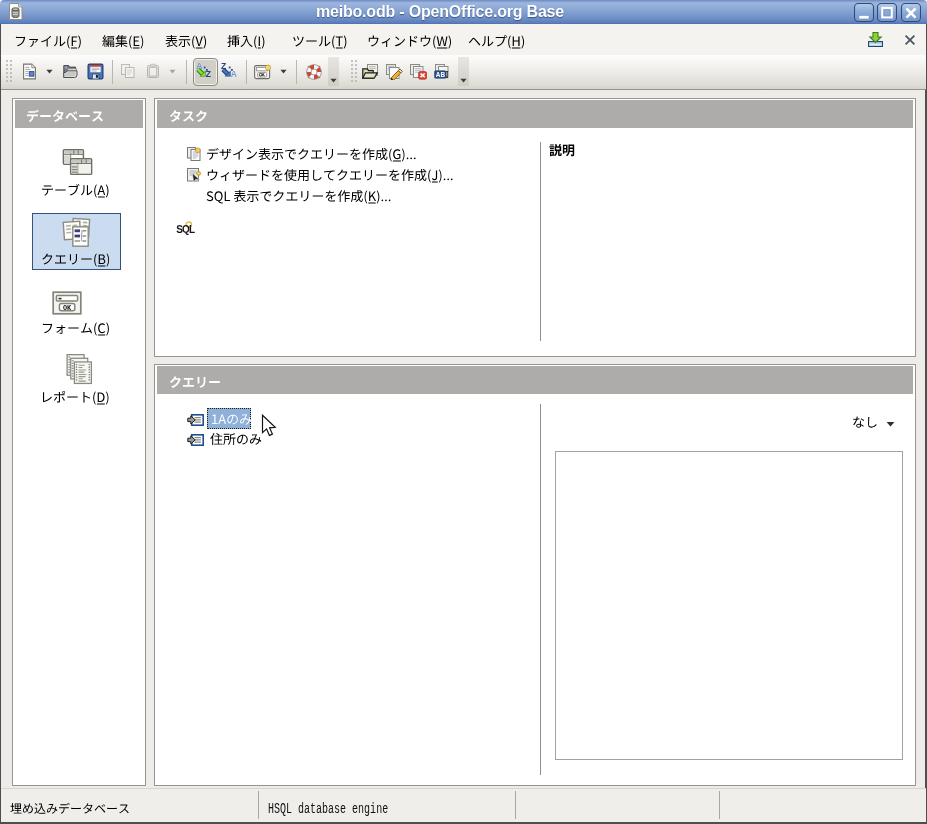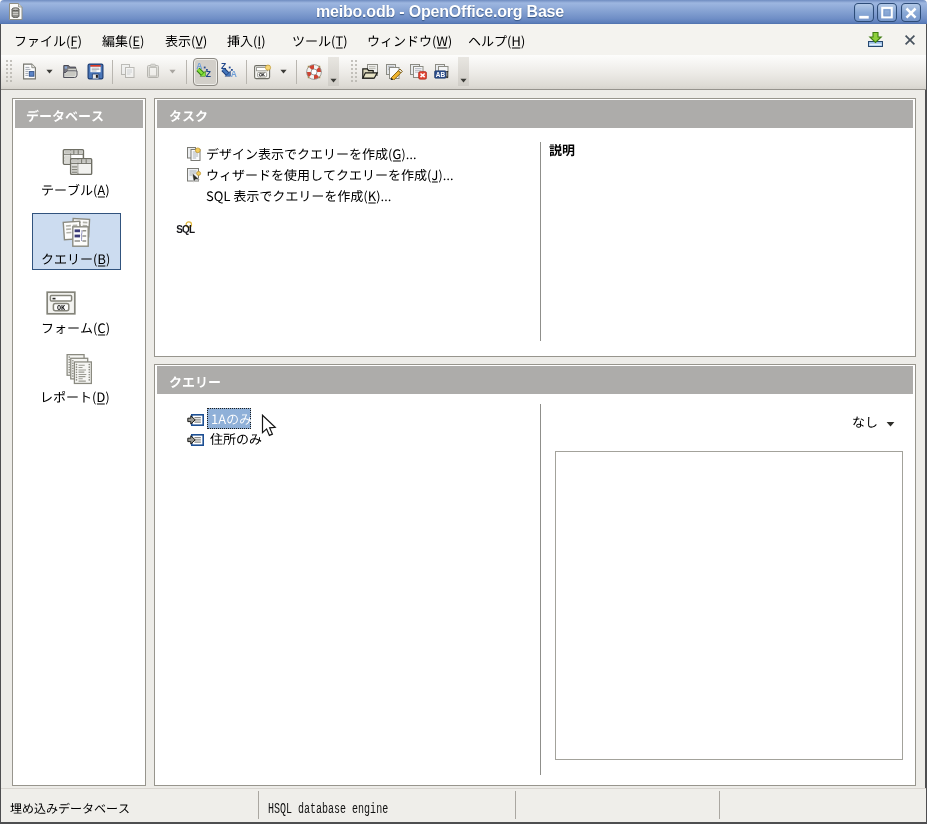--- a/index.html
+++ b/index.html
@@ -283,21 +283,21 @@
 <rect x="0.8" y="0.8" width="15.4" height="19.4" fill="#fdfdfc" stroke="#8a8a80" stroke-width="1.4"></rect>
 <rect x="2.6" y="3.4" width="5.4" height="2.8" fill="#3c3c78"></rect>
 <rect x="2.6" y="8.6" width="5.4" height="2.8" fill="#3c3c78"></rect>
 <path d="M2.6 15h5.4M10.4 4.8h3.8M10.4 10h3.8M10.4 15h3.8" stroke="#90908a" stroke-width="1.6"></path>
 <path d="M9.2 4.8c1-.6 1 1.8 0 5.2M9.2 10c1 .6 0 3 .4 5" stroke="#7878b0" stroke-width=".8" fill="none"></path>
 </g>
 </svg></div>
 <svg class="tp" style="left:41px;top:251px" width="72" height="18" viewBox="0 -13.0 72 18">
     <path d="M7.0 -10.1 5.8 -10.5C5.7 -10.2 5.5 -9.7 5.4 -9.5C4.8 -8.3 3.5 -6.4 1.3 -5.1L2.2 -4.4C3.6 -5.3 4.7 -6.5 5.5 -7.6H9.9C9.6 -6.4 8.8 -4.7 7.8 -3.5C6.6 -2.2 5.0 -1.0 2.6 -0.3L3.5 0.6C6.0 -0.3 7.5 -1.5 8.7 -3.0C9.9 -4.4 10.7 -6.1 11.0 -7.4C11.1 -7.6 11.2 -7.9 11.3 -8.1L10.5 -8.7C10.3 -8.6 10.0 -8.5 9.6 -8.5H6.1L6.4 -9.1C6.5 -9.3 6.8 -9.8 7.0 -10.1Z M14.1 -1.7V-0.5C14.5 -0.6 14.9 -0.6 15.2 -0.6H23.8C24.1 -0.6 24.6 -0.6 24.9 -0.5V-1.7C24.6 -1.7 24.2 -1.6 23.8 -1.6H20.0V-7.6H23.1C23.5 -7.6 23.9 -7.6 24.2 -7.6V-8.7C23.9 -8.7 23.5 -8.6 23.1 -8.6H16.0C15.7 -8.6 15.2 -8.6 14.9 -8.7V-7.6C15.2 -7.6 15.7 -7.6 16.0 -7.6H18.9V-1.6H15.2C14.9 -1.6 14.5 -1.7 14.1 -1.7Z M36.1 -9.9H34.9C34.9 -9.5 34.9 -9.2 34.9 -8.7C34.9 -8.3 34.9 -7.2 34.9 -6.7C34.9 -4.2 34.8 -3.2 33.9 -2.1C33.0 -1.2 31.9 -0.7 30.7 -0.4L31.6 0.5C32.5 0.2 33.8 -0.4 34.7 -1.4C35.6 -2.5 36.0 -3.5 36.0 -6.6C36.0 -7.1 36.0 -8.2 36.0 -8.7C36.0 -9.2 36.1 -9.5 36.1 -9.9ZM30.1 -9.8H28.9C28.9 -9.5 28.9 -9.1 28.9 -8.8C28.9 -8.4 28.9 -5.0 28.9 -4.5C28.9 -4.1 28.9 -3.7 28.9 -3.5H30.1C30.0 -3.7 30.0 -4.2 30.0 -4.5C30.0 -5.0 30.0 -8.4 30.0 -8.8C30.0 -9.1 30.0 -9.5 30.1 -9.8Z M40.3 -5.6V-4.4C40.7 -4.4 41.4 -4.4 42.1 -4.4C43.1 -4.4 48.3 -4.4 49.3 -4.4C49.9 -4.4 50.4 -4.4 50.7 -4.4V-5.6C50.4 -5.6 49.9 -5.6 49.3 -5.6C48.3 -5.6 43.1 -5.6 42.1 -5.6C41.4 -5.6 40.7 -5.6 40.3 -5.6Z M55.1 2.5 55.8 2.2C54.7 0.4 54.2 -1.8 54.2 -4.0C54.2 -6.2 54.7 -8.4 55.8 -10.3L55.1 -10.6C53.9 -8.7 53.2 -6.6 53.2 -4.0C53.2 -1.5 53.9 0.6 55.1 2.5Z M57.7 0.0H60.7C62.9 0.0 64.3 -0.9 64.3 -2.8C64.3 -4.1 63.5 -4.8 62.4 -5.1V-5.1C63.3 -5.4 63.8 -6.3 63.8 -7.2C63.8 -8.9 62.5 -9.5 60.5 -9.5H57.7ZM58.9 -5.5V-8.6H60.4C61.9 -8.6 62.6 -8.2 62.6 -7.0C62.6 -6.1 62.0 -5.5 60.3 -5.5ZM58.9 -1.0V-4.5H60.6C62.2 -4.5 63.2 -4.0 63.2 -2.8C63.2 -1.5 62.2 -1.0 60.6 -1.0Z M66.2 2.5C67.4 0.6 68.1 -1.5 68.1 -4.0C68.1 -6.6 67.4 -8.7 66.2 -10.6L65.5 -10.3C66.6 -8.4 67.2 -6.2 67.2 -4.0C67.2 -1.8 66.6 0.4 65.5 2.2Z M56.9 1.5 L64.4 1.5 L64.4 2.6 L56.9 2.6 Z" fill="#000000"></path>
   </svg>
-<div class="ic" style="left:46px;top:291px;"><svg width="32" height="26" viewBox="0 0 32 26">
+<div class="ic" style="left:52px;top:291px;"><svg width="32" height="26" viewBox="0 0 32 26">
 <rect x="1.2" y="1.2" width="27.6" height="21.6" fill="#f4f4f1" stroke="#84847a" stroke-width="1.7"></rect>
 <rect x="4.4" y="4.4" width="21.2" height="5.6" rx="1" fill="#fff" stroke="#84847a" stroke-width="1.5"></rect>
 <path d="M6.5 7.6h3" stroke="#2a2a26" stroke-width="1.6"></path>
 <rect x="7.4" y="12.6" width="15.4" height="7.2" rx="2" fill="#fdfdfc" stroke="#84847a" stroke-width="1.5"></rect>
 <text x="11" y="18.6" font-family="Liberation Mono" font-size="6.8" font-weight="bold" fill="#111">OK</text>
 </svg></div>
 <svg class="tp" style="left:41px;top:320px" width="72" height="18" viewBox="0 -13.0 72 18">
     <path d="M11.2 -8.6 10.4 -9.2C10.2 -9.1 9.9 -9.1 9.7 -9.1C9.1 -9.1 3.9 -9.1 3.2 -9.1C2.8 -9.1 2.2 -9.1 1.9 -9.2V-8.0C2.2 -8.0 2.7 -8.1 3.2 -8.1C3.9 -8.1 9.1 -8.1 9.8 -8.1C9.6 -6.8 9.0 -5.0 8.1 -3.8C7.0 -2.4 5.6 -1.3 3.1 -0.7L3.9 0.3C6.3 -0.5 7.9 -1.7 9.1 -3.2C10.1 -4.5 10.7 -6.6 11.0 -8.0C11.0 -8.2 11.1 -8.5 11.2 -8.6Z M15.3 -1.1 16.0 -0.3C17.8 -1.2 19.6 -2.9 20.5 -4.1L20.6 -0.5C20.6 -0.2 20.4 -0.1 20.2 -0.1C19.8 -0.1 19.1 -0.1 18.6 -0.2L18.7 0.7C19.2 0.8 20.0 0.8 20.6 0.8C21.1 0.8 21.5 0.5 21.5 -0.1L21.4 -5.1H23.3C23.6 -5.1 24.0 -5.1 24.2 -5.0V-6.1C24.0 -6.0 23.6 -6.0 23.3 -6.0H21.4L21.4 -7.1C21.4 -7.4 21.4 -7.7 21.5 -8.0H20.4C20.4 -7.7 20.4 -7.3 20.4 -7.1L20.5 -6.0H16.6C16.3 -6.0 15.9 -6.0 15.6 -6.1V-5.0C15.9 -5.1 16.2 -5.1 16.6 -5.1H20.1C19.2 -3.8 17.2 -2.0 15.3 -1.1Z M27.3 -5.6V-4.4C27.7 -4.4 28.4 -4.4 29.1 -4.4C30.1 -4.4 35.3 -4.4 36.3 -4.4C36.9 -4.4 37.4 -4.4 37.7 -4.4V-5.6C37.4 -5.6 36.9 -5.6 36.3 -5.6C35.3 -5.6 30.1 -5.6 29.1 -5.6C28.4 -5.6 27.7 -5.6 27.3 -5.6Z M41.2 -1.4C40.8 -1.4 40.4 -1.4 40.0 -1.4L40.2 -0.2C40.5 -0.3 40.9 -0.3 41.2 -0.4C43.0 -0.5 47.3 -1.0 49.3 -1.3C49.6 -0.6 49.9 -0.0 50.0 0.4L51.1 -0.1C50.6 -1.4 49.2 -4.0 48.3 -5.3L47.3 -4.9C47.8 -4.3 48.3 -3.3 48.9 -2.2C47.4 -2.0 44.9 -1.8 43.0 -1.6C43.7 -3.3 45.0 -7.3 45.3 -8.5C45.5 -9.0 45.7 -9.4 45.8 -9.7L44.5 -10.0C44.4 -9.6 44.4 -9.3 44.2 -8.7C43.9 -7.4 42.5 -3.3 41.8 -1.5Z M55.1 2.5 55.8 2.2C54.7 0.4 54.2 -1.8 54.2 -4.0C54.2 -6.2 54.7 -8.4 55.8 -10.3L55.1 -10.6C53.9 -8.7 53.2 -6.6 53.2 -4.0C53.2 -1.5 53.9 0.6 55.1 2.5Z M61.3 0.2C62.5 0.2 63.5 -0.3 64.2 -1.2L63.6 -2.0C62.9 -1.3 62.3 -0.9 61.3 -0.9C59.5 -0.9 58.4 -2.4 58.4 -4.8C58.4 -7.2 59.6 -8.6 61.4 -8.6C62.2 -8.6 62.8 -8.3 63.3 -7.7L64.0 -8.5C63.4 -9.1 62.5 -9.7 61.4 -9.7C59.0 -9.7 57.1 -7.8 57.1 -4.8C57.1 -1.7 58.9 0.2 61.3 0.2Z M66.0 2.5C67.2 0.6 67.9 -1.5 67.9 -4.0C67.9 -6.6 67.2 -8.7 66.0 -10.6L65.2 -10.3C66.4 -8.4 66.9 -6.2 66.9 -4.0C66.9 -1.8 66.4 0.4 65.2 2.2Z M56.9 1.5 L64.2 1.5 L64.2 2.6 L56.9 2.6 Z" fill="#000000"></path>
   </svg>
 <div class="ic" style="left:61px;top:354px;"><svg width="31" height="31" viewBox="0 0 34 34">

